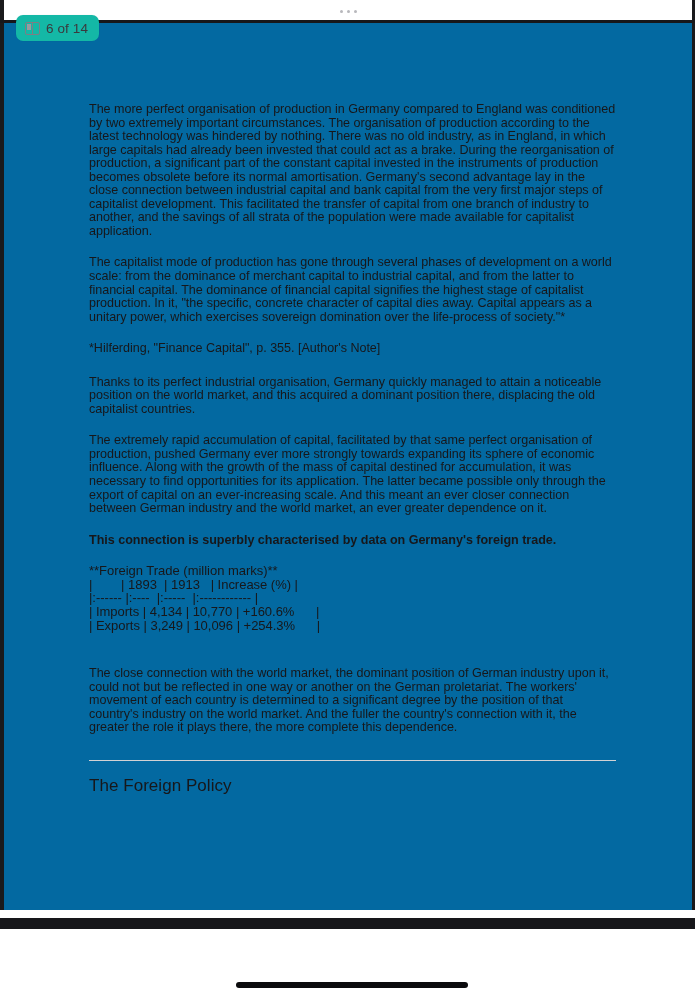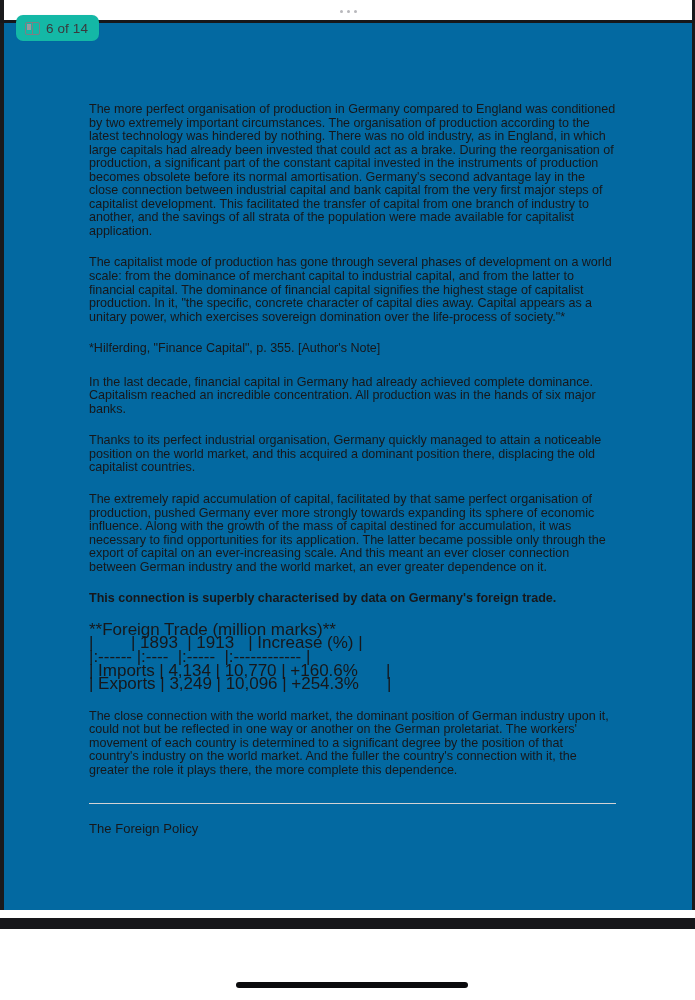--- a/index.html
+++ b/index.html
@@ -167,38 +167,38 @@
   .doc p.footnote {
     margin-bottom: 20px;
   }
 
   .doc p.tight-lead {
     margin-bottom: 17px;
     font-weight: bold;
   }
 
   .table-block {
-    margin: 0 0 19px 0;
-    font-size: 17px;
+    margin: 0 0 35px 0;
+    font-size: 13px;
     line-height: 13.6px;
     color: #17171a;
     white-space: pre;
     letter-spacing: -0.02px;
   }
 
   .divider {
     border: 0;
     border-top: 1px solid #d2d2d4;
     margin: 25px 0 0 0;
     width: 527px;
   }
 
   .section-heading {
     margin: 16px 0 0 0;
-    font-size: 13px;
+    font-size: 17px;
     line-height: 18px;
     font-weight: 400;
     color: #17171a;
     letter-spacing: 0.05px;
   }
 </style>
 </head>
 <body>
 
 <div class="app-window">
@@ -219,21 +219,20 @@
   </div>
 
   <div class="page-body">
     <div class="doc">
 
       <p>The more perfect organisation of production in Germany compared to England was conditioned by two extremely important circumstances. The organisation of production according to the latest technology was hindered by nothing. There was no old industry, as in England, in which large capitals had already been invested that could act as a brake. During the reorganisation of production, a significant part of the constant capital invested in the instruments of production becomes obsolete before its normal amortisation. Germany's second advantage lay in the close connection between industrial capital and bank capital from the very first major steps of capitalist development. This facilitated the transfer of capital from one branch of industry to another, and the savings of all strata of the population were made available for capitalist application.</p>
       <p>The capitalist mode of production has gone through several phases of development on a world scale: from the dominance of merchant capital to industrial capital, and from the latter to financial capital. The dominance of financial capital signifies the highest stage of capitalist production. In it, "the specific, concrete character of capital dies away. Capital appears as a unitary power, which exercises sovereign domination over the life-process of society."*</p>
 
       <p class="footnote">*Hilferding, "Finance Capital", p. 355. [Author's Note]</p>
 
-      <p>In the last decade, financial capital in Germany had already achieved complete dominance. Capitalism reached an incredible concentration. All production was in the hands of six major banks.</p>
       <p>Thanks to its perfect industrial organisation, Germany quickly managed to attain a noticeable position on the world market, and this acquired a dominant position there, displacing the old capitalist countries.</p>
       <p>The extremely rapid accumulation of capital, facilitated by that same perfect organisation of production, pushed Germany ever more strongly towards expanding its sphere of economic influence. Along with the growth of the mass of capital destined for accumulation, it was necessary to find opportunities for its application. The latter became possible only through the export of capital on an ever-increasing scale. And this meant an ever closer connection between German industry and the world market, an ever greater dependence on it.</p>
       <p class="tight-lead">This connection is superbly characterised by data on Germany's foreign trade.</p>
 
       <div class="table-block">**Foreign Trade (million marks)**
 |        | 1893  | 1913   | Increase (%) |
 |:------ |:----  |:-----  |:------------ |
 | Imports | 4,134 | 10,770 | +160.6%      |
 | Exports | 3,249 | 10,096 | +254.3%      |</div>
 

